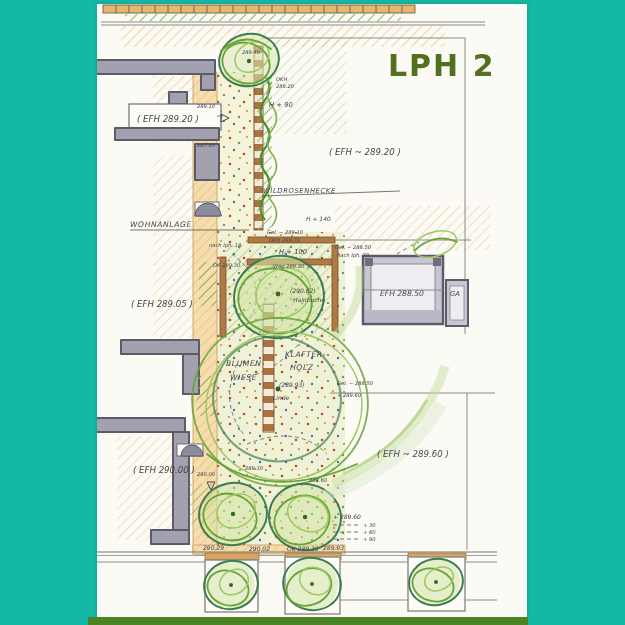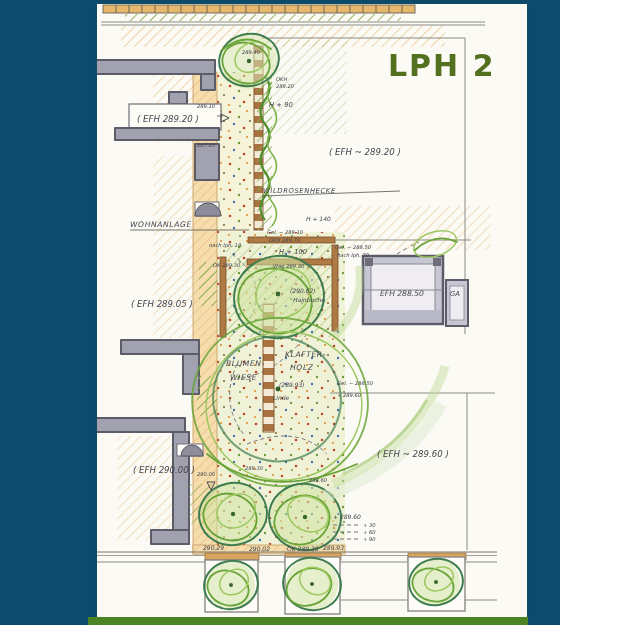--- a/index.html
+++ b/index.html
@@ -1,17 +1,17 @@
 <!DOCTYPE html>
 <html><head>
 <meta charset="utf-8">
 <style>
   html,body{margin:0;padding:0;width:625px;height:625px;overflow:hidden;
     font-family:"DejaVu Sans",sans-serif;}
-  #frame{position:absolute;inset:0;width:560px;height:625px;background:#0c4a6e;}
+  #frame{position:absolute;inset:0;width:625px;height:625px;background:#14b8a6;}
   #sheet{position:absolute;left:97px;top:4px;width:430px;height:613px;
     background:#fbfaf4;box-shadow:0 0 4px rgba(60,80,30,.35);}
   #bottom-bar{position:absolute;left:88px;top:617px;width:440px;height:8px;background:#4a8424;}
   svg{display:block}
   .title{font-family:"DejaVu Sans",sans-serif;font-weight:bold;font-size:30px;
     letter-spacing:2px;fill:#53701e;}
   .hand{font-family:"DejaVu Sans",sans-serif;font-style:italic;fill:#45444e;}
   .t9{font-size:8.6px}.t8{font-size:7.6px}.t7{font-size:6.8px}
   .t6{font-size:6px}.t5{font-size:5.2px}
   .caps{letter-spacing:.6px}

